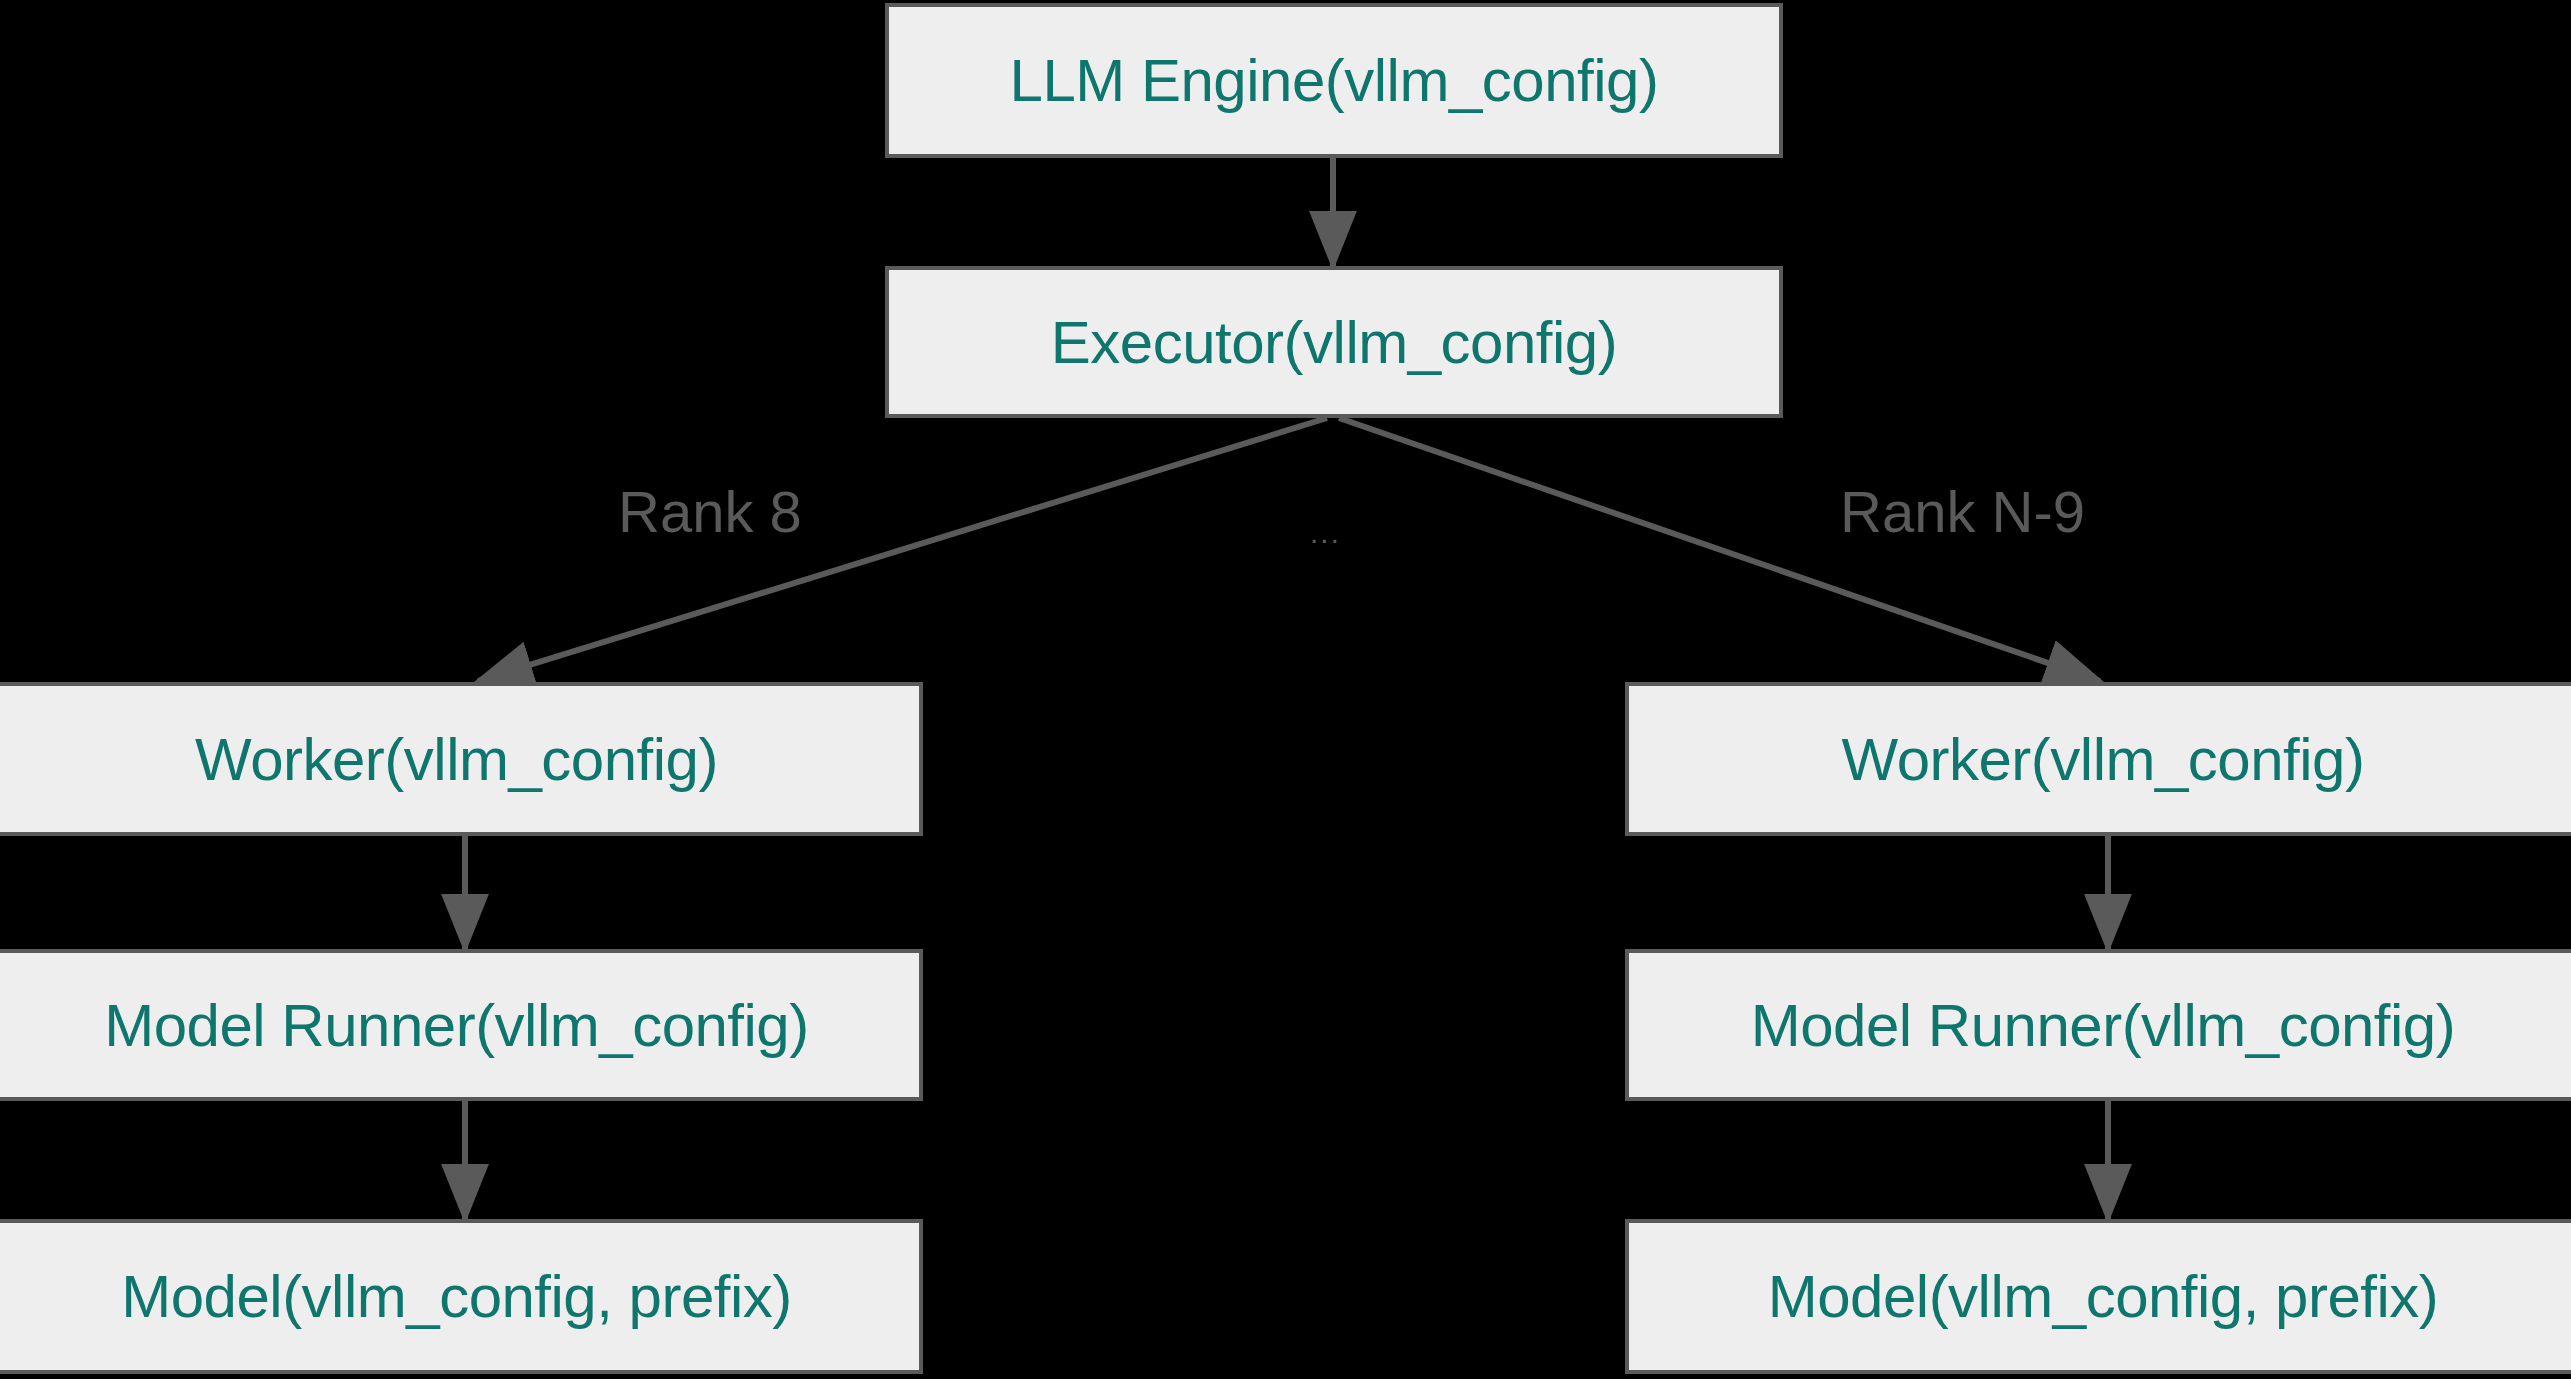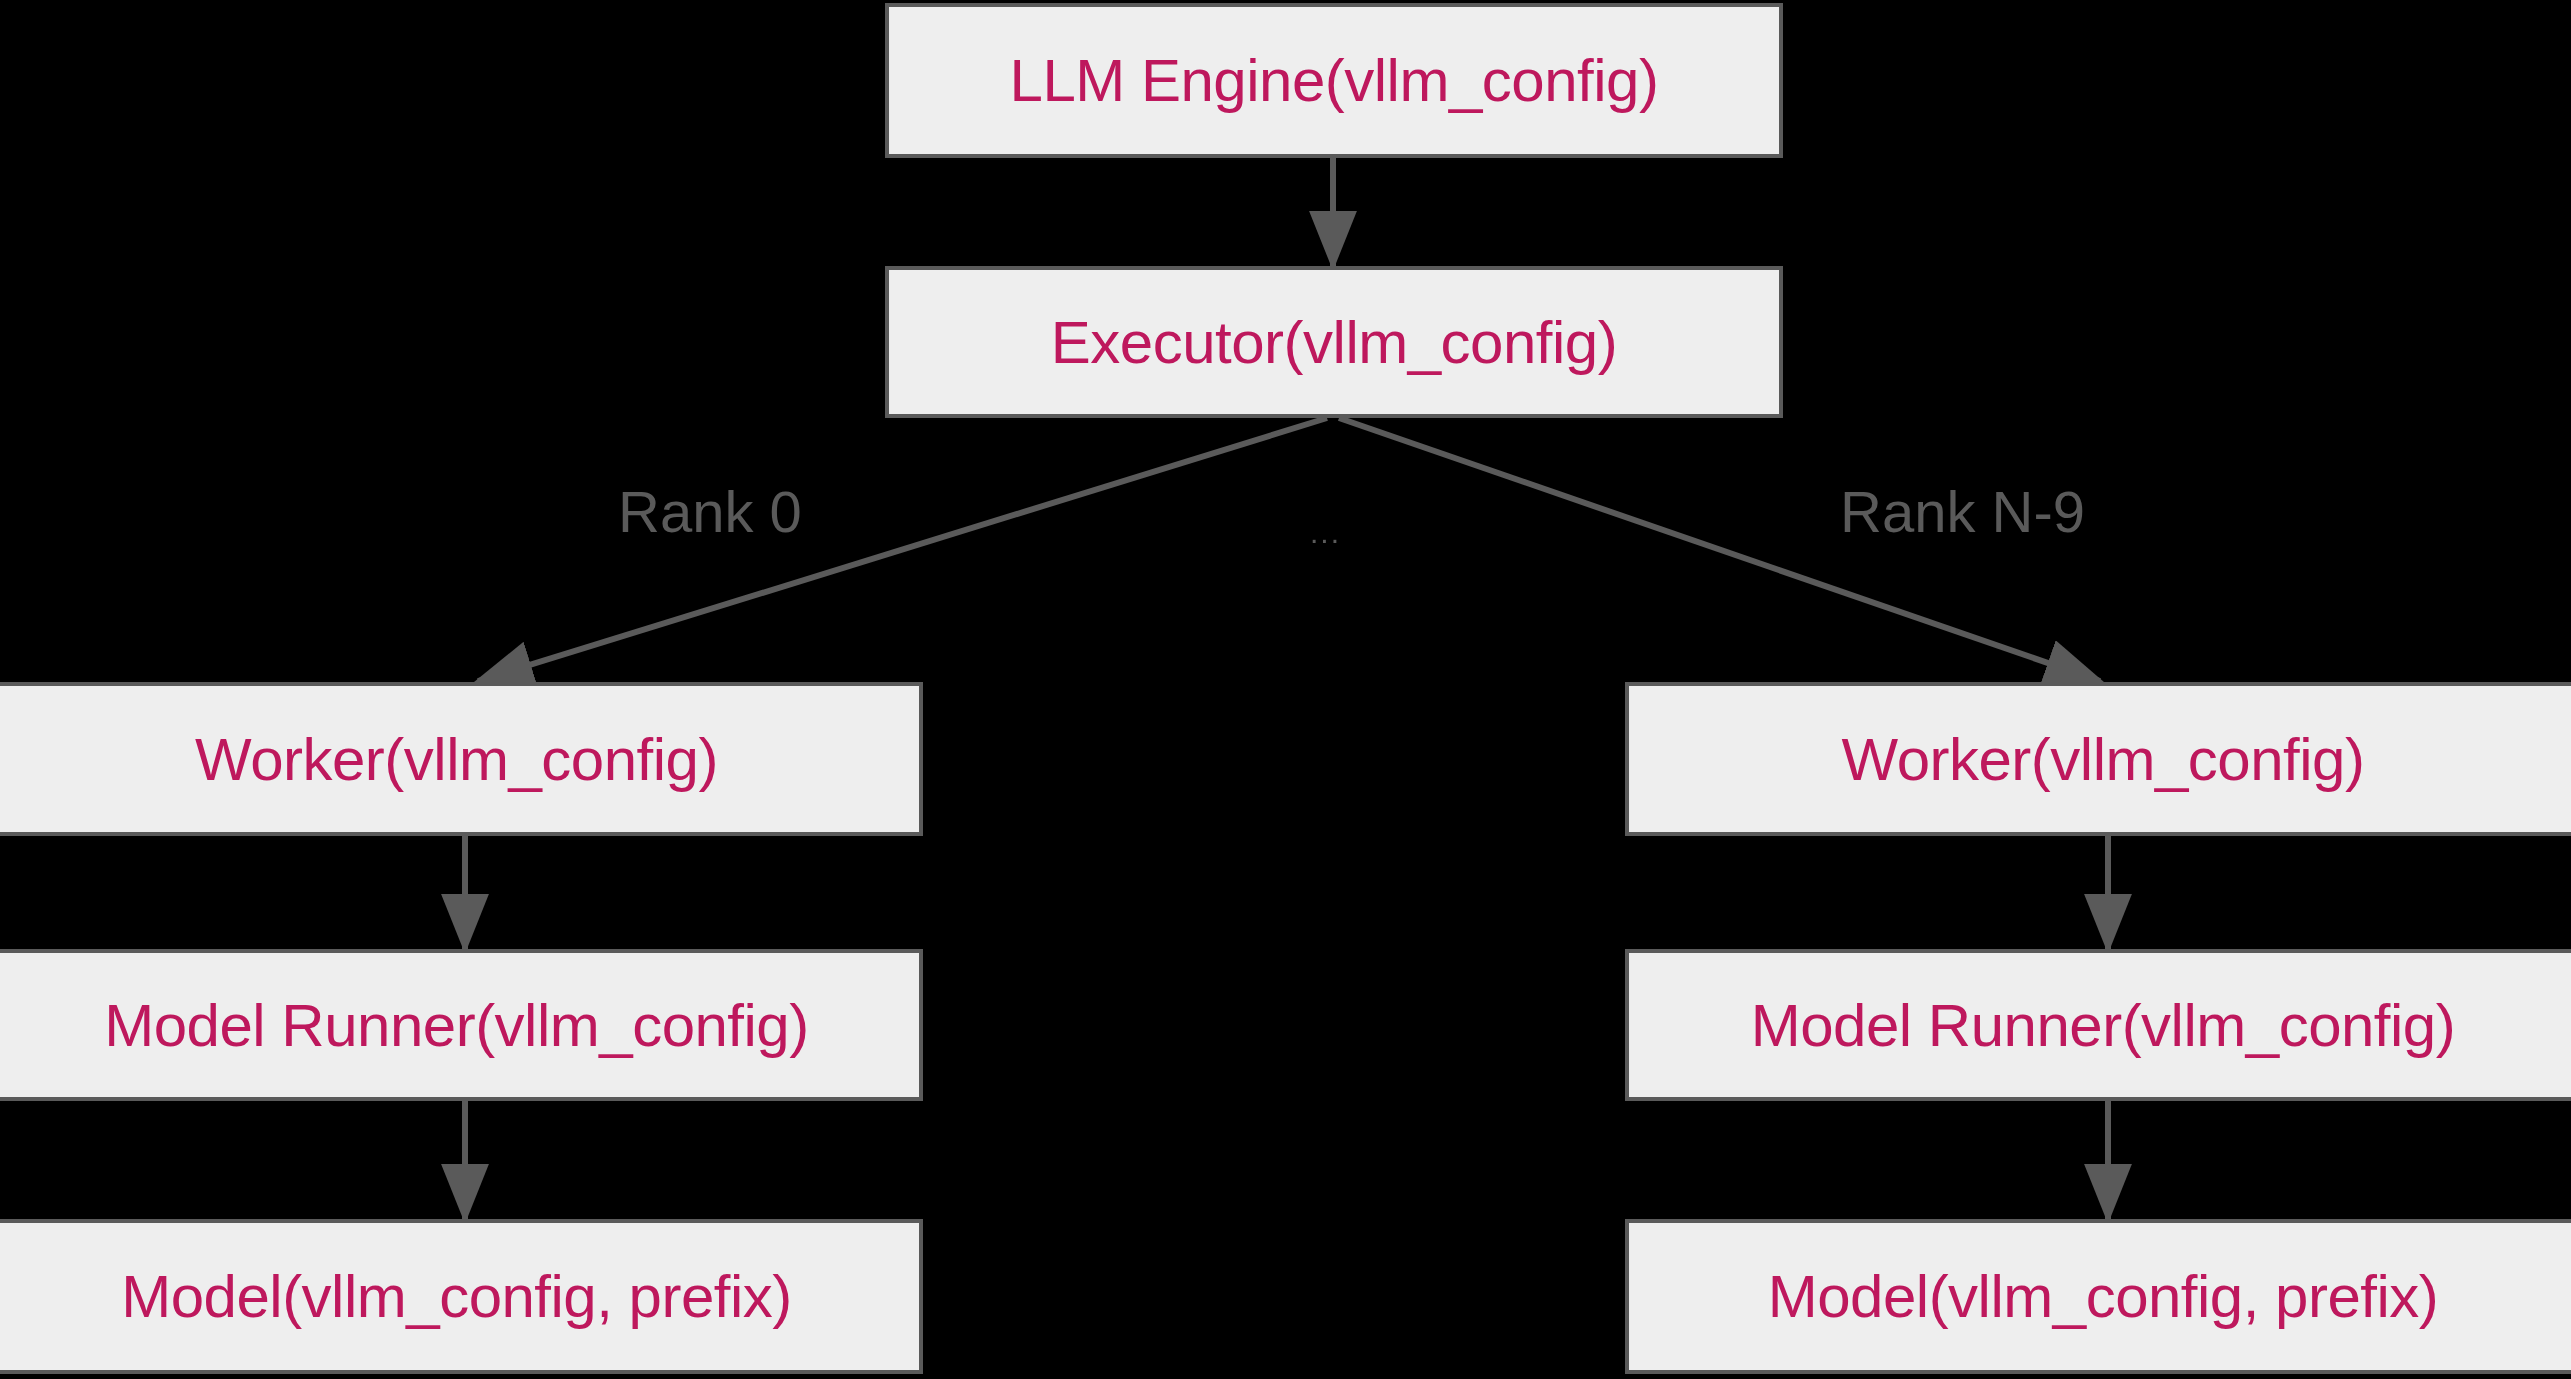--- a/index.html
+++ b/index.html
@@ -16,21 +16,21 @@
     font-family: "Liberation Sans", sans-serif;
   }
   .node {
     position: absolute;
     box-sizing: border-box;
     background: #eeeeee;
     border: 4px solid #5a5a5a;
     display: flex;
     align-items: center;
     justify-content: center;
-    color: #be185d;
+    color: #0f766e;
     font-size: 60px;
     font-weight: 400;
     letter-spacing: -0.5px;
     white-space: nowrap;
   }
   .edge-label {
     position: absolute;
     color: #5a5a5a;
     font-size: 58px;
     font-weight: 400;
@@ -82,21 +82,21 @@
 
   <div class="node" style="left:885px; top:3px; width:898px; height:155px;">
     <span>LLM Engine(vllm_config)</span>
   </div>
 
   <div class="node" style="left:885px; top:266px; width:898px; height:152px;">
     <span>Executor(vllm_config)</span>
   </div>
 
   <div class="edge-label" style="left:618px; top:478px;">
-    <span>Rank 0</span>
+    <span>Rank 8</span>
   </div>
 
   <div class="ellipsis-label" style="left:1310px; top:518px;">
     <span>...</span>
   </div>
 
   <div class="edge-label" style="left:1840px; top:478px;">
     <span>Rank N-9</span>
   </div>
 

